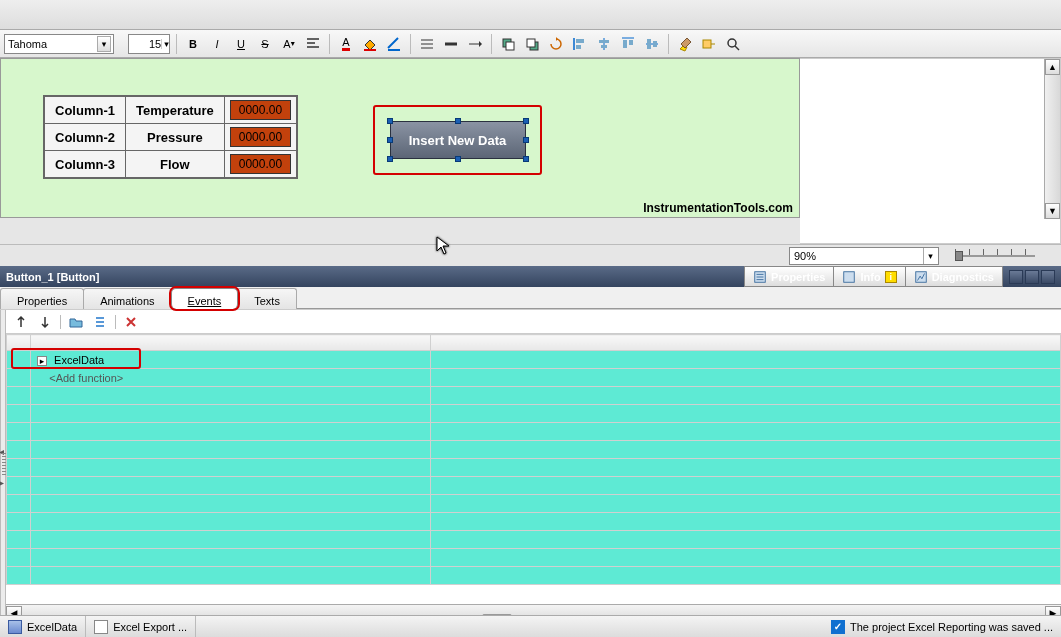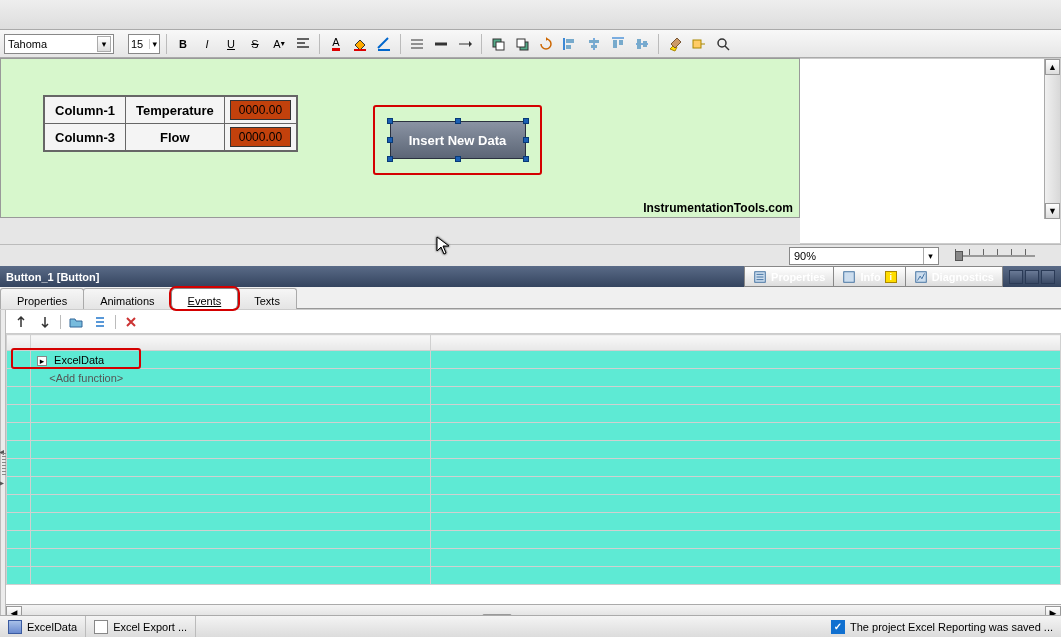--- a/index.html
+++ b/index.html
@@ -1,21 +1,21 @@
 <!DOCTYPE html>
 <html><head>
 <meta charset="utf-8">
 <style>
   * { box-sizing: border-box; font-family: Tahoma, Arial, sans-serif; }
   body { margin:0; padding:0; background:#e6e6e6; width:1061px; height:637px; overflow:hidden; font-size:11px; color:#000; }
   .topgray { height:30px; background:linear-gradient(#eee,#ddd); border-bottom:1px solid #aaa;}
   .toolbar { height:28px; background:linear-gradient(#f8f8f8,#e6e6e6); border-bottom:1px solid #aaa; display:flex; align-items:center; padding:0 4px; gap:4px; }
   .font-combo { width:110px; height:20px; border:1px solid #888; background:#fff; font-size:11px; display:flex; align-items:center; padding:0 3px; position:relative;}
   .font-combo .dd { position:absolute; right:2px; width:14px; height:16px; border:1px solid #aaa; background:linear-gradient(#fff,#ddd); display:flex; align-items:center; justify-content:center; font-size:9px;}
-  .size-combo { width:32px; height:20px; border:1px solid #888; background:#fff; display:flex; align-items:center; justify-content:space-between; padding:0 2px; font-size:11px;text-align:center;}
+  .size-combo { width:32px; height:20px; border:1px solid #888; background:#fff; display:flex; align-items:center; justify-content:space-between; padding:0 20px; font-size:11px;text-align:center;}
   .size-combo .dd { border-left:1px solid #ccc; padding-left:2px; font-size:9px;}
   .tbtn { width:20px; height:20px; display:flex; align-items:center; justify-content:center; border:1px solid transparent; cursor:pointer; }
   .tbtn svg { width:16px; height:16px; }
   .sep { width:1px; height:20px; background:#bbb; margin:0 2px;}
   .canvas-wrap { position:relative; height:186px; background:#e6e6e6; display:flex;}
   .canvas { position:relative; width:800px; height:160px; background:#d7f7cc; 
      background-image: radial-gradient(#333 0.5px, transparent 0.5px); background-size:4px 4px;
      border:1px solid #999;}
   .canvas-right { flex:1; background:#fff; border:1px solid #ccc; border-left:none; position:relative;}
   .vscroll { position:absolute; right:0; top:0; width:16px; height:160px; background:linear-gradient(90deg,#f0f0f0,#d8d8d8); border-left:1px solid #aaa;}
@@ -223,20 +223,25 @@
   <div class="canvas">
      <div class="tbl">
        <table>
          <tbody>
             <tr>
            <td>Column-1</td>
            <td>Temperature</td>
            <td class="val"><span class="numbox">0000.00</span></td>
          </tr>
          <tr>
+           <td>Column-2</td>
+           <td>Pressure</td>
+           <td class="val"><span class="numbox">0000.00</span></td>
+         </tr>
+         <tr>
            <td>Column-3</td>
            <td>Flow</td>
            <td class="val"><span class="numbox">0000.00</span></td>
          </tr>
        </tbody>
         </table>
      </div>
      <div class="selbtn-wrap">
         <div class="selbtn">
            <span>Insert New Data</span>

